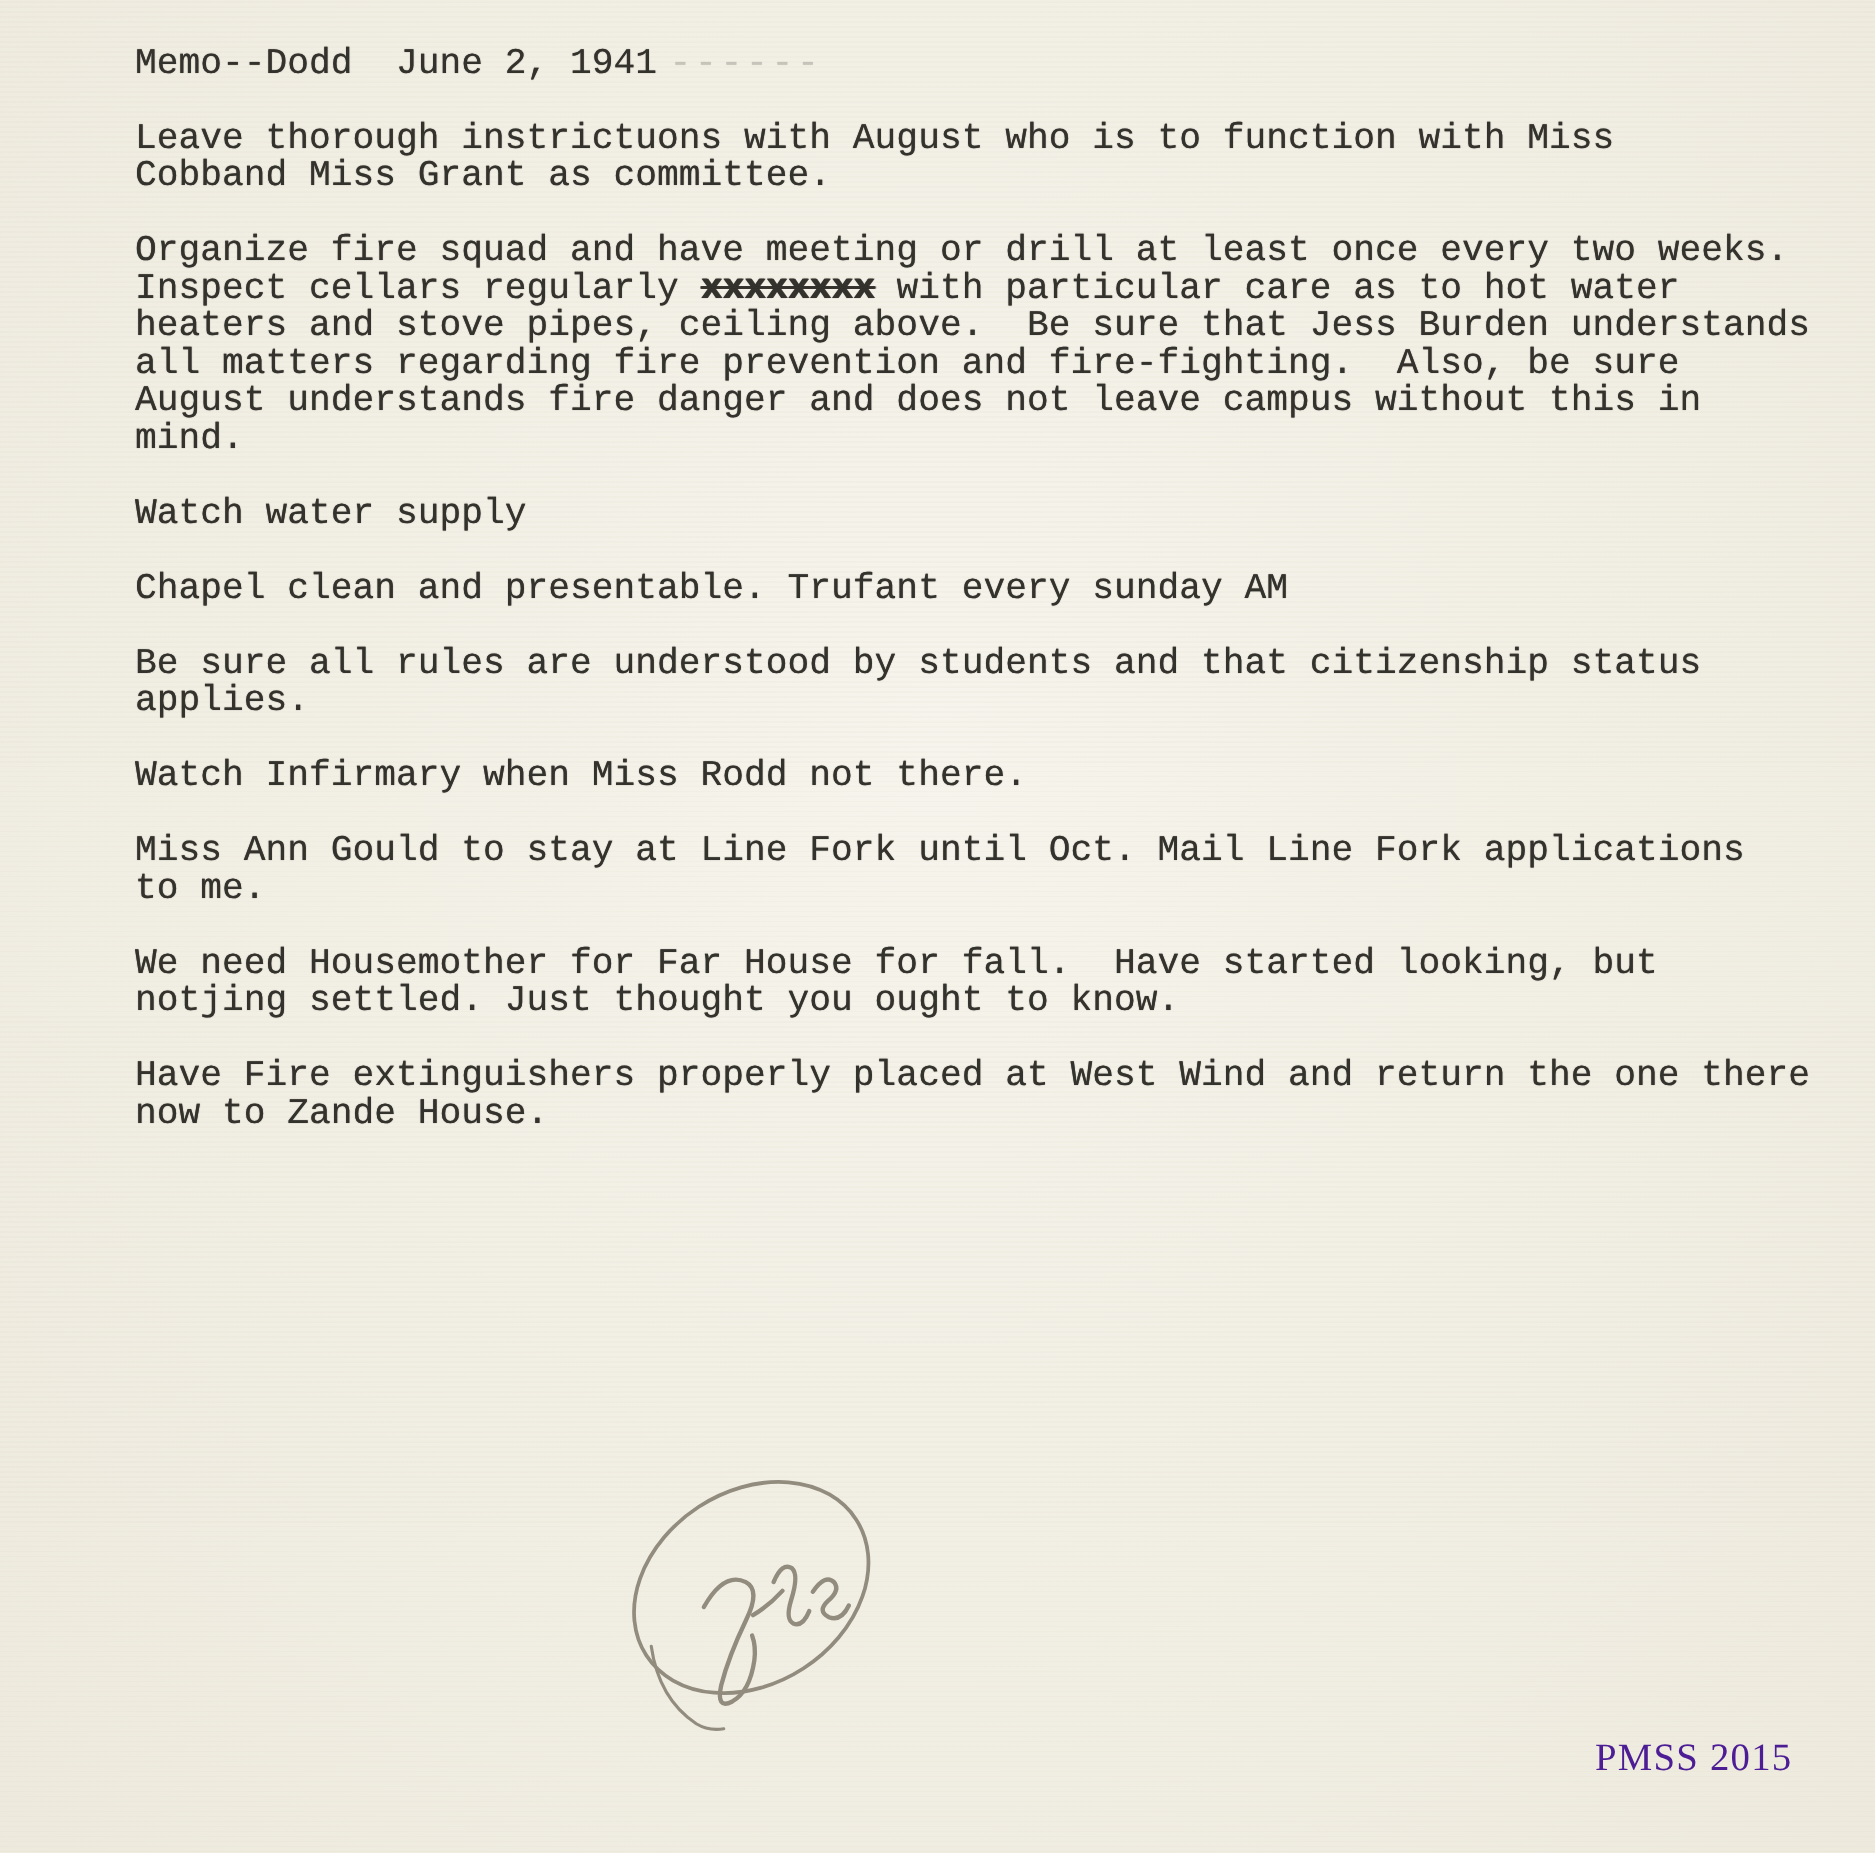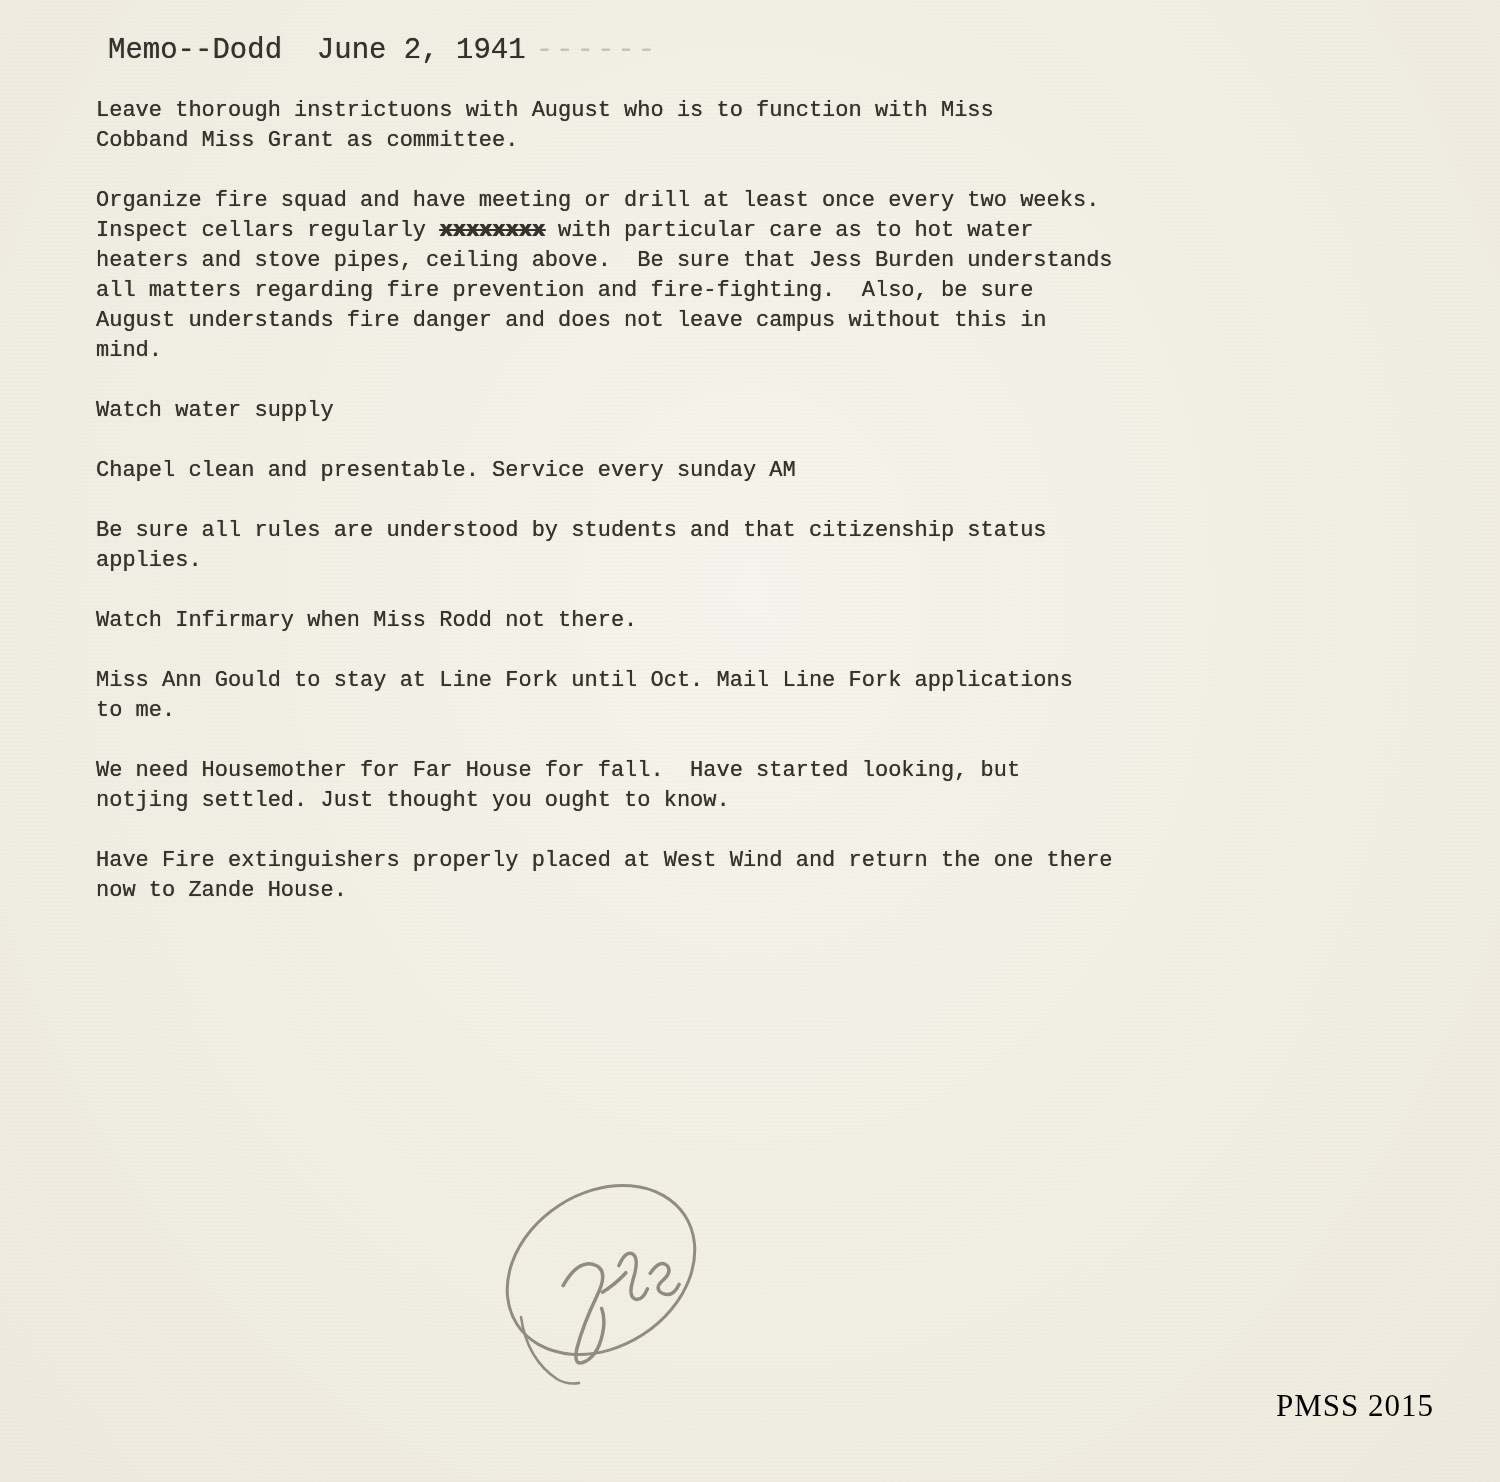--- a/index.html
+++ b/index.html
@@ -28,23 +28,23 @@
     margin: 0 0 30px 16px;
     white-space: pre-wrap;
     text-shadow: 0 0 0.7px rgba(45,43,38,0.85);
   }
   .ghost {
     opacity: 0.22;
     letter-spacing: 3px;
     margin-left: 10px;
   }
   .para {
-    font-size: 22px;
+    font-size: 29px;
     line-height: 30px;
-    margin: 0 0 30px 4px;
+    margin: 0 0 30px 16px;
     white-space: pre-wrap;
     text-shadow: 0 0 0.7px rgba(45,43,38,0.85);
   }
   .strike {
     text-decoration: line-through;
     font-weight: bold;
     text-shadow: 1px 0 0 rgba(45,43,38,0.9), 0 0 0.7px rgba(45,43,38,0.85);
   }
   .annotation {
     position: absolute;
@@ -55,40 +55,40 @@
     fill: none;
     stroke: #928c7e;
     stroke-linecap: round;
     stroke-linejoin: round;
   }
   .watermark {
     position: absolute;
     right: 66px; bottom: 58px;
     font-family: "Liberation Serif", "DejaVu Serif", serif;
     font-size: 31px;
-    color: #000000;
+    color: #4c1d95;
     letter-spacing: 1px;
   }
 </style>
 </head>
 <body>
 
 <div class="doc">
   <h1 class="title-line"><span>Memo--Dodd  June 2, 1941</span><span class="ghost">------</span></h1>
   <div id="memo-body">
       <p class="para"><span>Leave thorough instrictuons with August who is to function with Miss
 Cobband Miss Grant as committee.</span></p>
       <p class="para"><span>Organize fire squad and have meeting or drill at least once every two weeks.
 Inspect cellars regularly </span><span class="strike">xxxxxxxx</span><span> with particular care as to hot water
 heaters and stove pipes, ceiling above.  Be sure that Jess Burden understands
 all matters regarding fire prevention and fire-fighting.  Also, be sure
 August understands fire danger and does not leave campus without this in
 mind.</span></p>
       <p class="para"><span>Watch water supply</span></p>
-      <p class="para"><span>Chapel clean and presentable. Service every sunday AM</span></p>
+      <p class="para"><span>Chapel clean and presentable. Trufant every sunday AM</span></p>
       <p class="para"><span>Be sure all rules are understood by students and that citizenship status
 applies.</span></p>
       <p class="para"><span>Watch Infirmary when Miss Rodd not there.</span></p>
       <p class="para"><span>Miss Ann Gould to stay at Line Fork until Oct. Mail Line Fork applications
 to me.</span></p>
       <p class="para"><span>We need Housemother for Far House for fall.  Have started looking, but
 notjing settled. Just thought you ought to know.</span></p>
       <p class="para"><span>Have Fire extinguishers properly placed at West Wind and return the one there
 now to Zande House.</span></p>
     </div>

